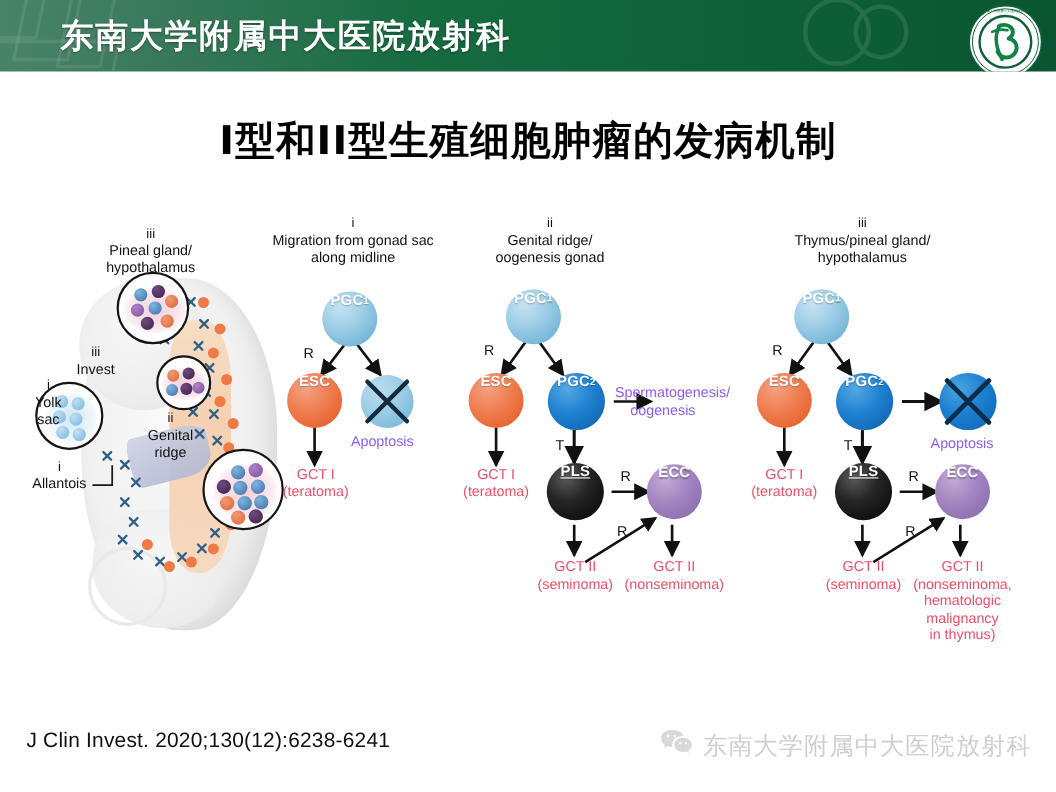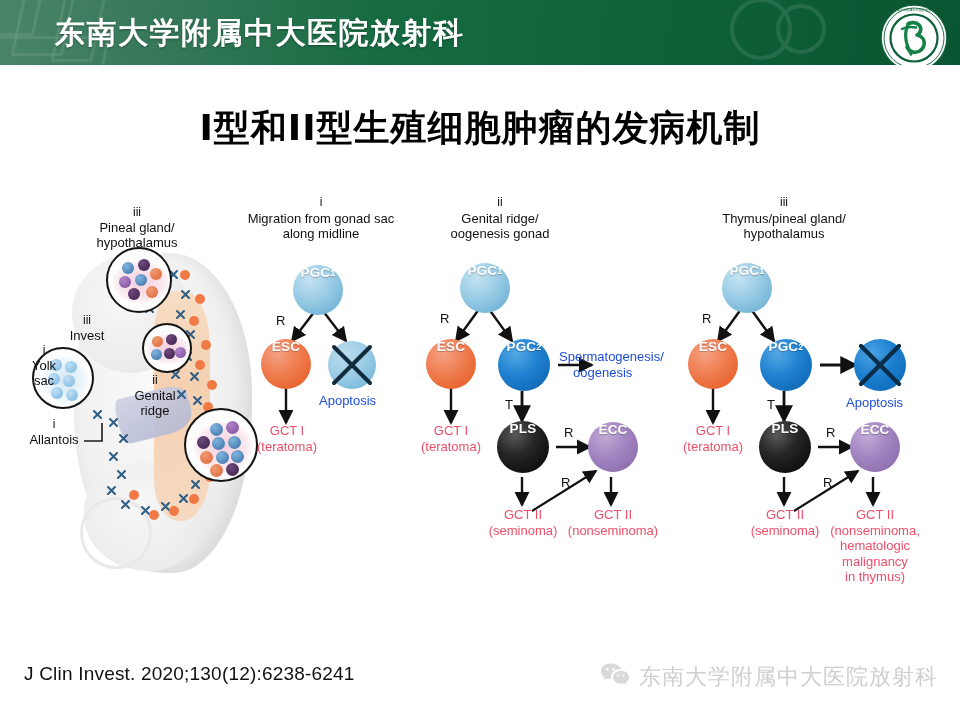--- a/index.html
+++ b/index.html
@@ -161,27 +161,27 @@
     font-size: 13.5px; font-weight: bold; color: #fff;
     letter-spacing: .2px;
     text-shadow: 0 1px 1px rgba(0,0,0,.25);
   }
   .node sub { font-size: 9px; vertical-align: baseline; position: relative; top: 3px; }
   .n-pgc1 { background: radial-gradient(circle at 34% 28%, #c5e3f2 0%, #9ccde6 42%, #76b6d8 78%, #63a6cb 100%); }
   .n-esc  { background: radial-gradient(circle at 34% 28%, #f6a184 0%, #ef7f52 42%, #e8642f 80%, #dc5a27 100%); }
   .n-apop { background: radial-gradient(circle at 34% 28%, #bcdcee 0%, #9ccde6 45%, #7cbbdb 80%, #6bafd2 100%); }
   .n-apop2{ background: radial-gradient(circle at 34% 28%, #4ba3e2 0%, #1c7fd0 45%, #0f6cbc 82%, #0a5ea8 100%); }
   .n-pgc2 { background: radial-gradient(circle at 34% 28%, #54a8e4 0%, #1f81d1 45%, #1169b6 82%, #0d5da3 100%); }
-  .n-pls  { background: radial-gradient(circle at 34% 26%, #5a5a5a 0%, #262626 40%, #101010 78%, #050505 100%); }
+  .n-pls  { background: radial-gradient(circle at 34% 26%, #5a5a5a 0%, #262626 40%, #101010 78%, #050505 100%); text-decoration: underline; }
   .n-ecc  { background: radial-gradient(circle at 34% 28%, #c2aad6 0%, #a184c0 45%, #8e6fb0 82%, #8164a4 100%); }
 
   .xmark { position: absolute; left: 0; top: 0; width: 100%; height: 100%; }
 
   .stxt {
-    position: absolute; color: #1d4ed8; font-size: 13px; line-height: 15.5px;
+    position: absolute; color: #8b5cf6; font-size: 13px; line-height: 15.5px;
   }
   .rlabel {
     position: absolute; color: #111; font-size: 13px; font-weight: normal;
   }
   .gct {
     position: absolute; text-align: center; color: #ef4e68;
     font-size: 13px; line-height: 15.5px;
   }
 
   .arrows { position: absolute; left: 0; top: 0; width: 100%; height: 100%; pointer-events: none; }

